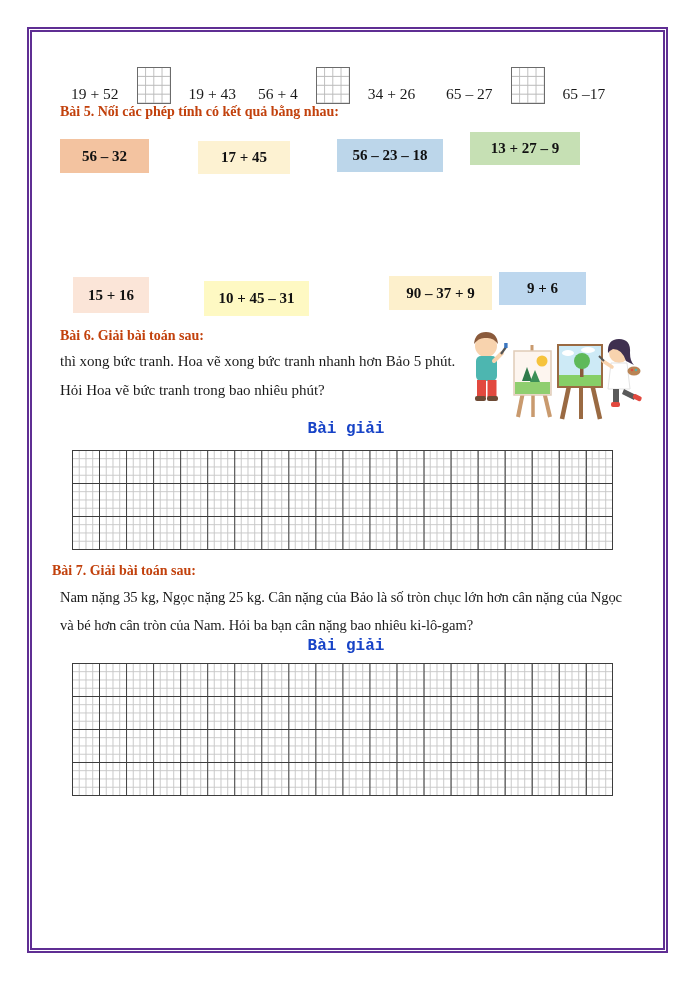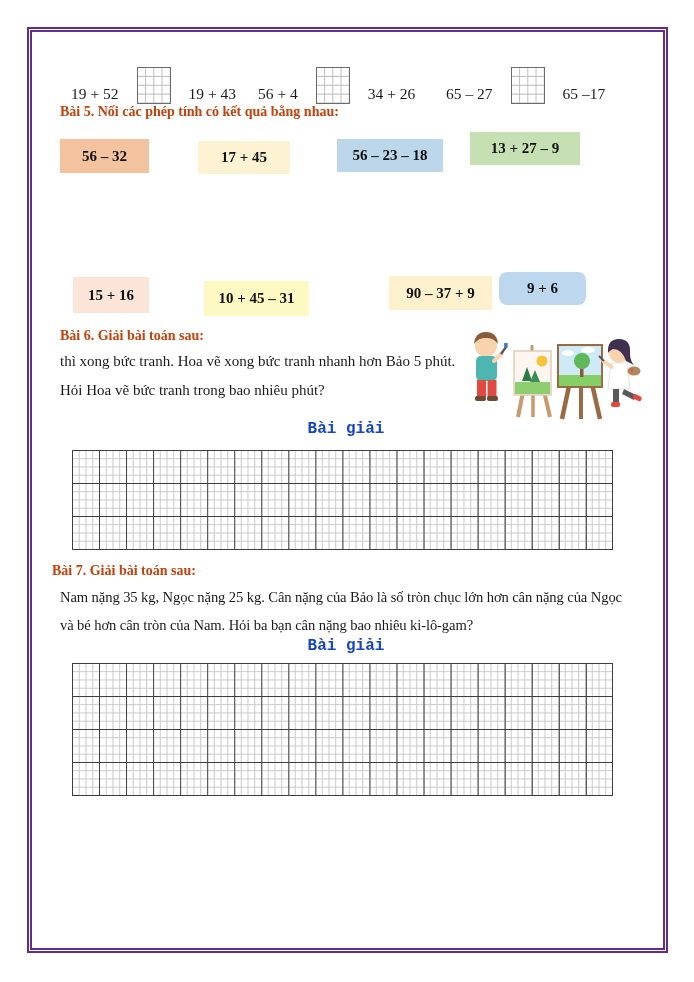--- a/index.html
+++ b/index.html
@@ -83,21 +83,21 @@
 </div>
 
 <div class="heading h5">Bài 5. Nối các phép tính có kết quả bằng nhau:</div>
 <div class="card c1" style="background-color: rgb(243, 195, 160);">56 – 32</div>
 <div class="card c2" style="background-color: rgb(253, 242, 210);">17 + 45</div>
 <div class="card c3" style="background-color: rgb(188, 214, 234);">56 – 23 – 18</div>
 <div class="card c4" style="background-color: rgb(198, 224, 180);">13 + 27 – 9</div>
 <div class="card c5" style="background-color: rgb(251, 229, 216);">15 + 16</div>
 <div class="card c6" style="background-color: #fef9c3;">10 + 45 – 31</div>
 <div class="card c7" style="background-color: rgb(253, 240, 204); margin-left: 28px;">90 – 37 + 9</div>
-<div class="card c8" style="background-color: rgb(189, 215, 238); border-radius: 8px;">9 + 6</div>
+<div class="card c8" style="background-color: rgb(189, 215, 238);">9 + 6</div>
 
 <div class="heading h6">Bài 6. Giải bài toán sau:</div>
 <div class="para p6">
   <div>thì xong bức tranh. Hoa vẽ xong bức tranh nhanh hơn Bảo 5 phút.</div>
   <div>Hỏi Hoa vẽ bức tranh trong bao nhiêu phút?</div>
 </div>
 
 <svg class="art" viewBox="0 0 177 96">
 
   <g>

